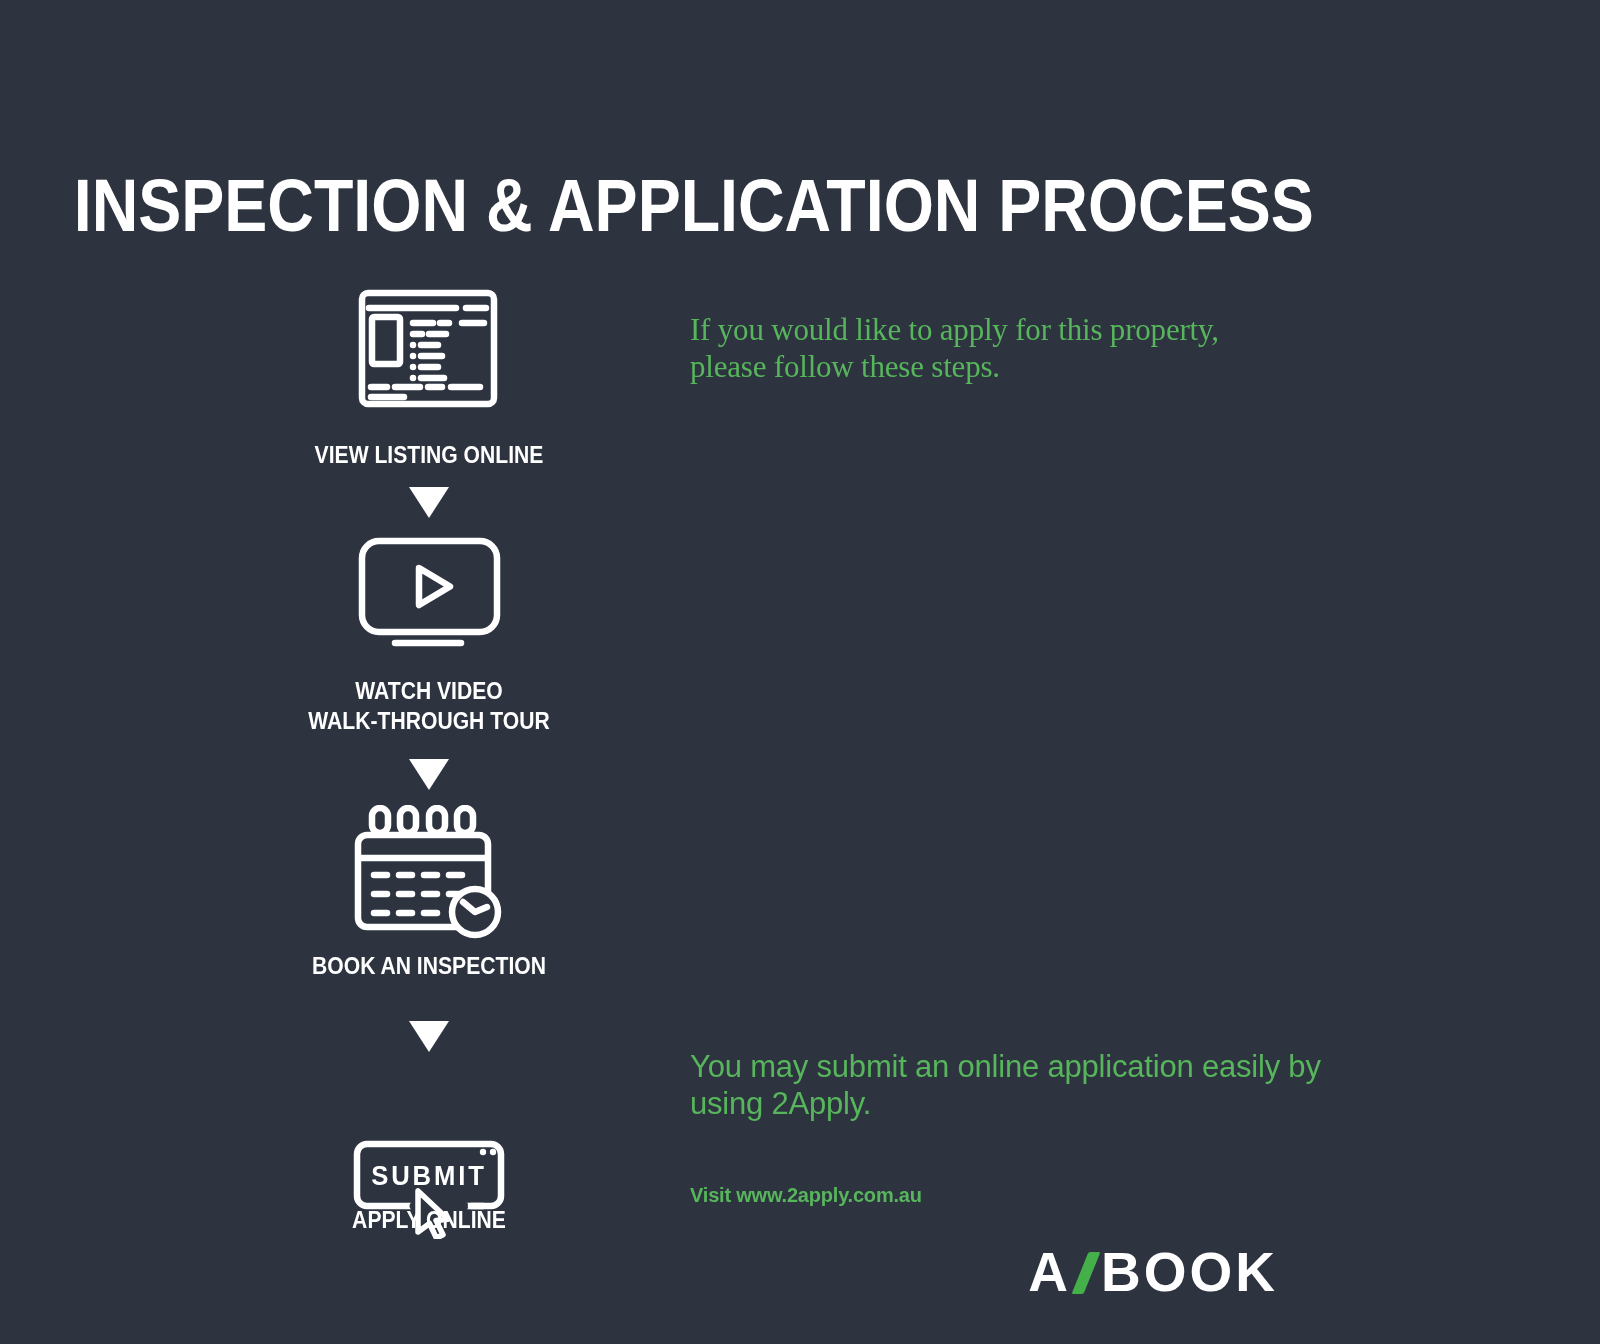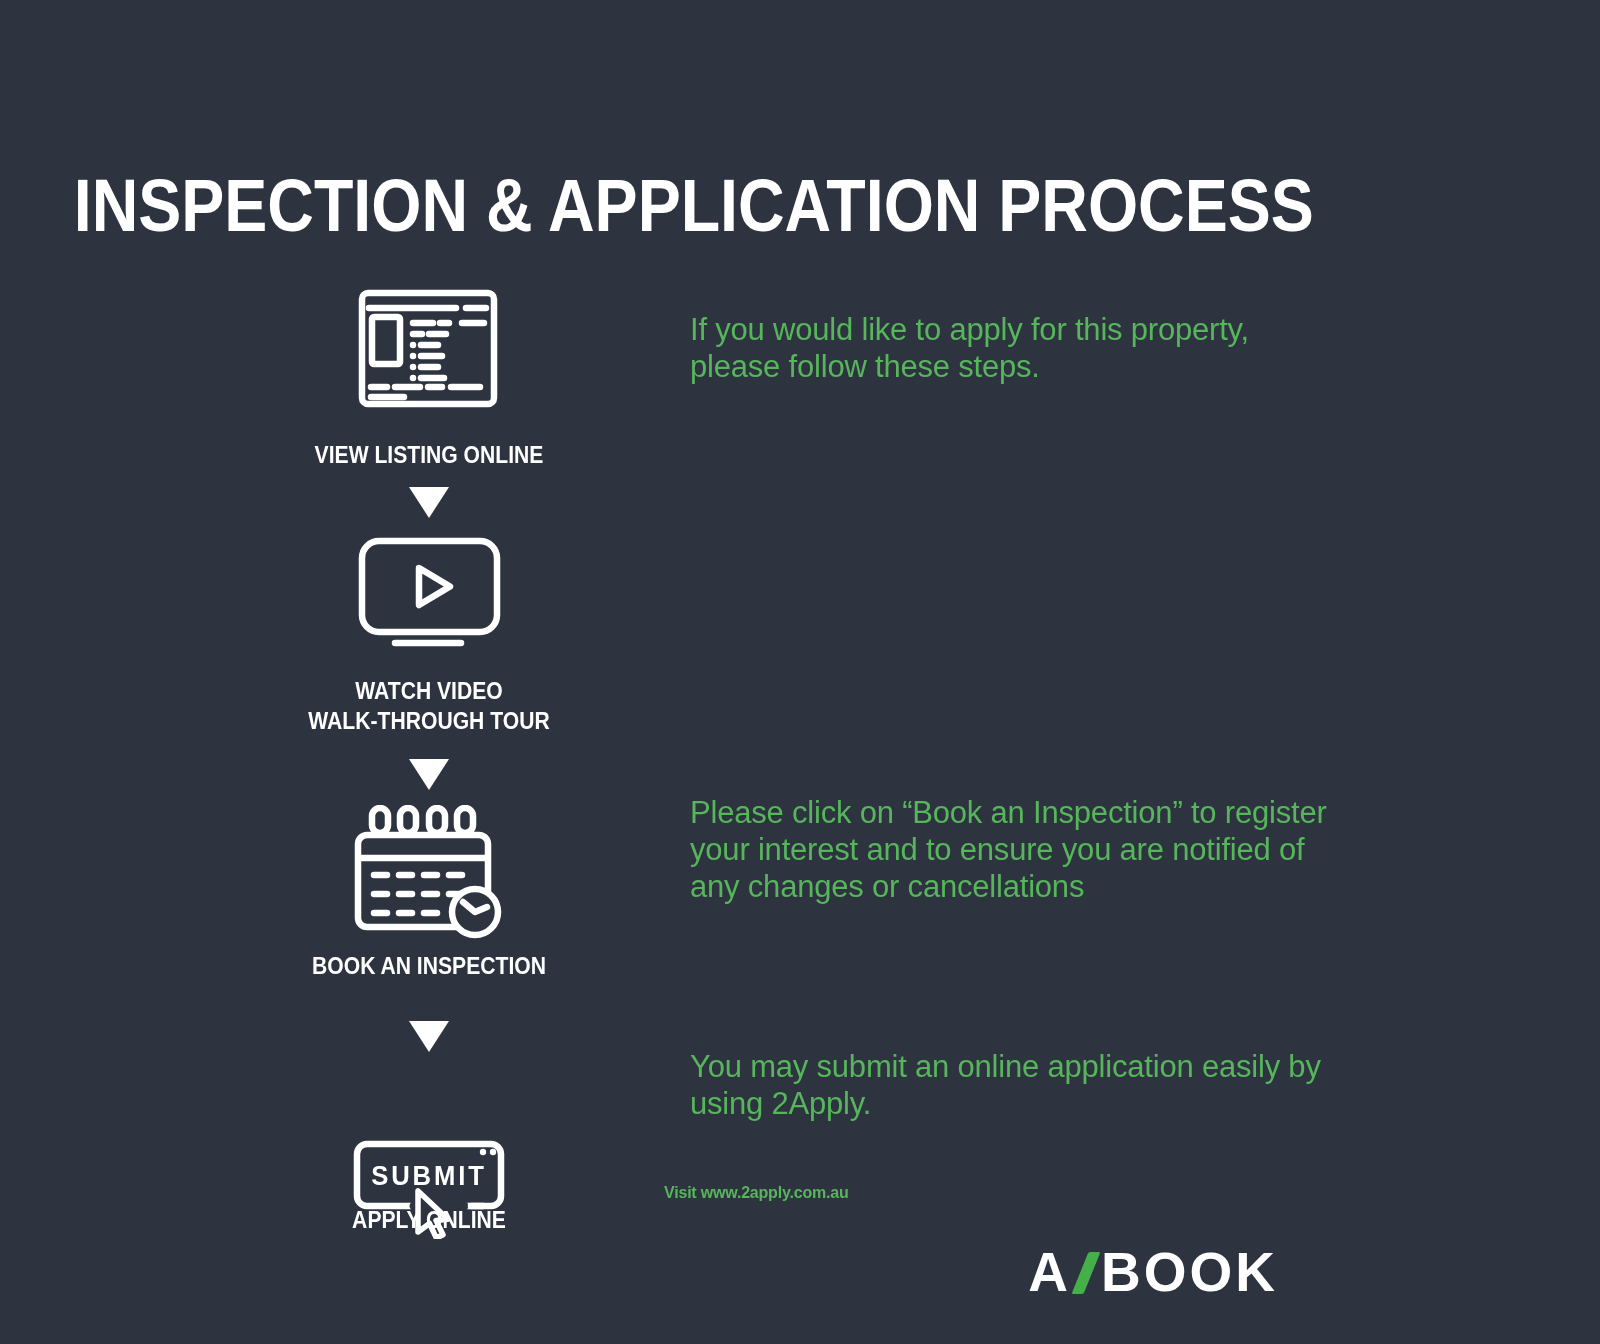--- a/index.html
+++ b/index.html
@@ -29,27 +29,27 @@
     left:179px;width:500px;
   }
   .label1{top:440px;}
   .label2{top:676px;}
   .label3{top:951px;}
   .label4{top:1205px;}
   .desc{
     left:690px;width:780px;color:var(--green);
     font-size:31px;line-height:37px;white-space:pre-line;letter-spacing:-0.2px;
   }
-  .desc1{top:311px;}
+  .desc1{top:311px;font-family:Liberation Serif, serif;}
   .desc2{top:536px;}
   .desc3{top:794px;}
   .desc4{top:1048px;}
   .note{
-    top:1184px;left:664px;color:var(--green);
-    font-size:16px;font-weight:700;letter-spacing:-0.2px;
+    top:1184px;left:690px;color:var(--green);
+    font-size:20px;font-weight:700;letter-spacing:-0.2px;
   }
   .arrow{
     width:0;height:0;
     border-left:20px solid transparent;
     border-right:20px solid transparent;
     border-top:31px solid var(--white);
   }
   .arrow1{left:409px;top:487px;}
   .arrow2{left:409px;top:759px;}
   .arrow3{left:409px;top:1021px;}
@@ -141,23 +141,20 @@
       <line x1="72" y1="89" x2="85" y2="89"></line>
         <line x1="97" y1="89" x2="110" y2="89"></line>
       <line x1="22" y1="108" x2="35" y2="108"></line>
         <line x1="47" y1="108" x2="60" y2="108"></line>
       <line x1="72" y1="108" x2="85" y2="108"></line>
       <circle cx="123" cy="107" r="23" fill="#2d3440"></circle>
       <path d="M111 97 L123 107 L135 102"></path>
     </svg>
   </div>
   <div class="abs step-label label3">BOOK AN INSPECTION</div>
-  <div class="abs desc desc3">Please click on “Book an Inspection” to register
-your interest and to ensure you are notified of
-any changes or cancellations</div>
 
   <div class="abs arrow arrow3"></div>
 
   <div class="abs icon-box icon4">
     <svg viewBox="0 0 153 104" fill="none" stroke="#ffffff" stroke-width="6.5" stroke-linecap="round" stroke-linejoin="round">
       <rect x="5" y="9" width="144" height="62" rx="10"></rect>
       <circle cx="131" cy="17" r="3.2" fill="#ffffff" stroke="none"></circle>
       <circle cx="141" cy="17" r="3.2" fill="#ffffff" stroke="none"></circle>
       <line x1="62" y1="71" x2="112" y2="71" stroke="#2d3440" stroke-width="9"></line>
       <line x1="119" y1="71" x2="131" y2="71"></line>

